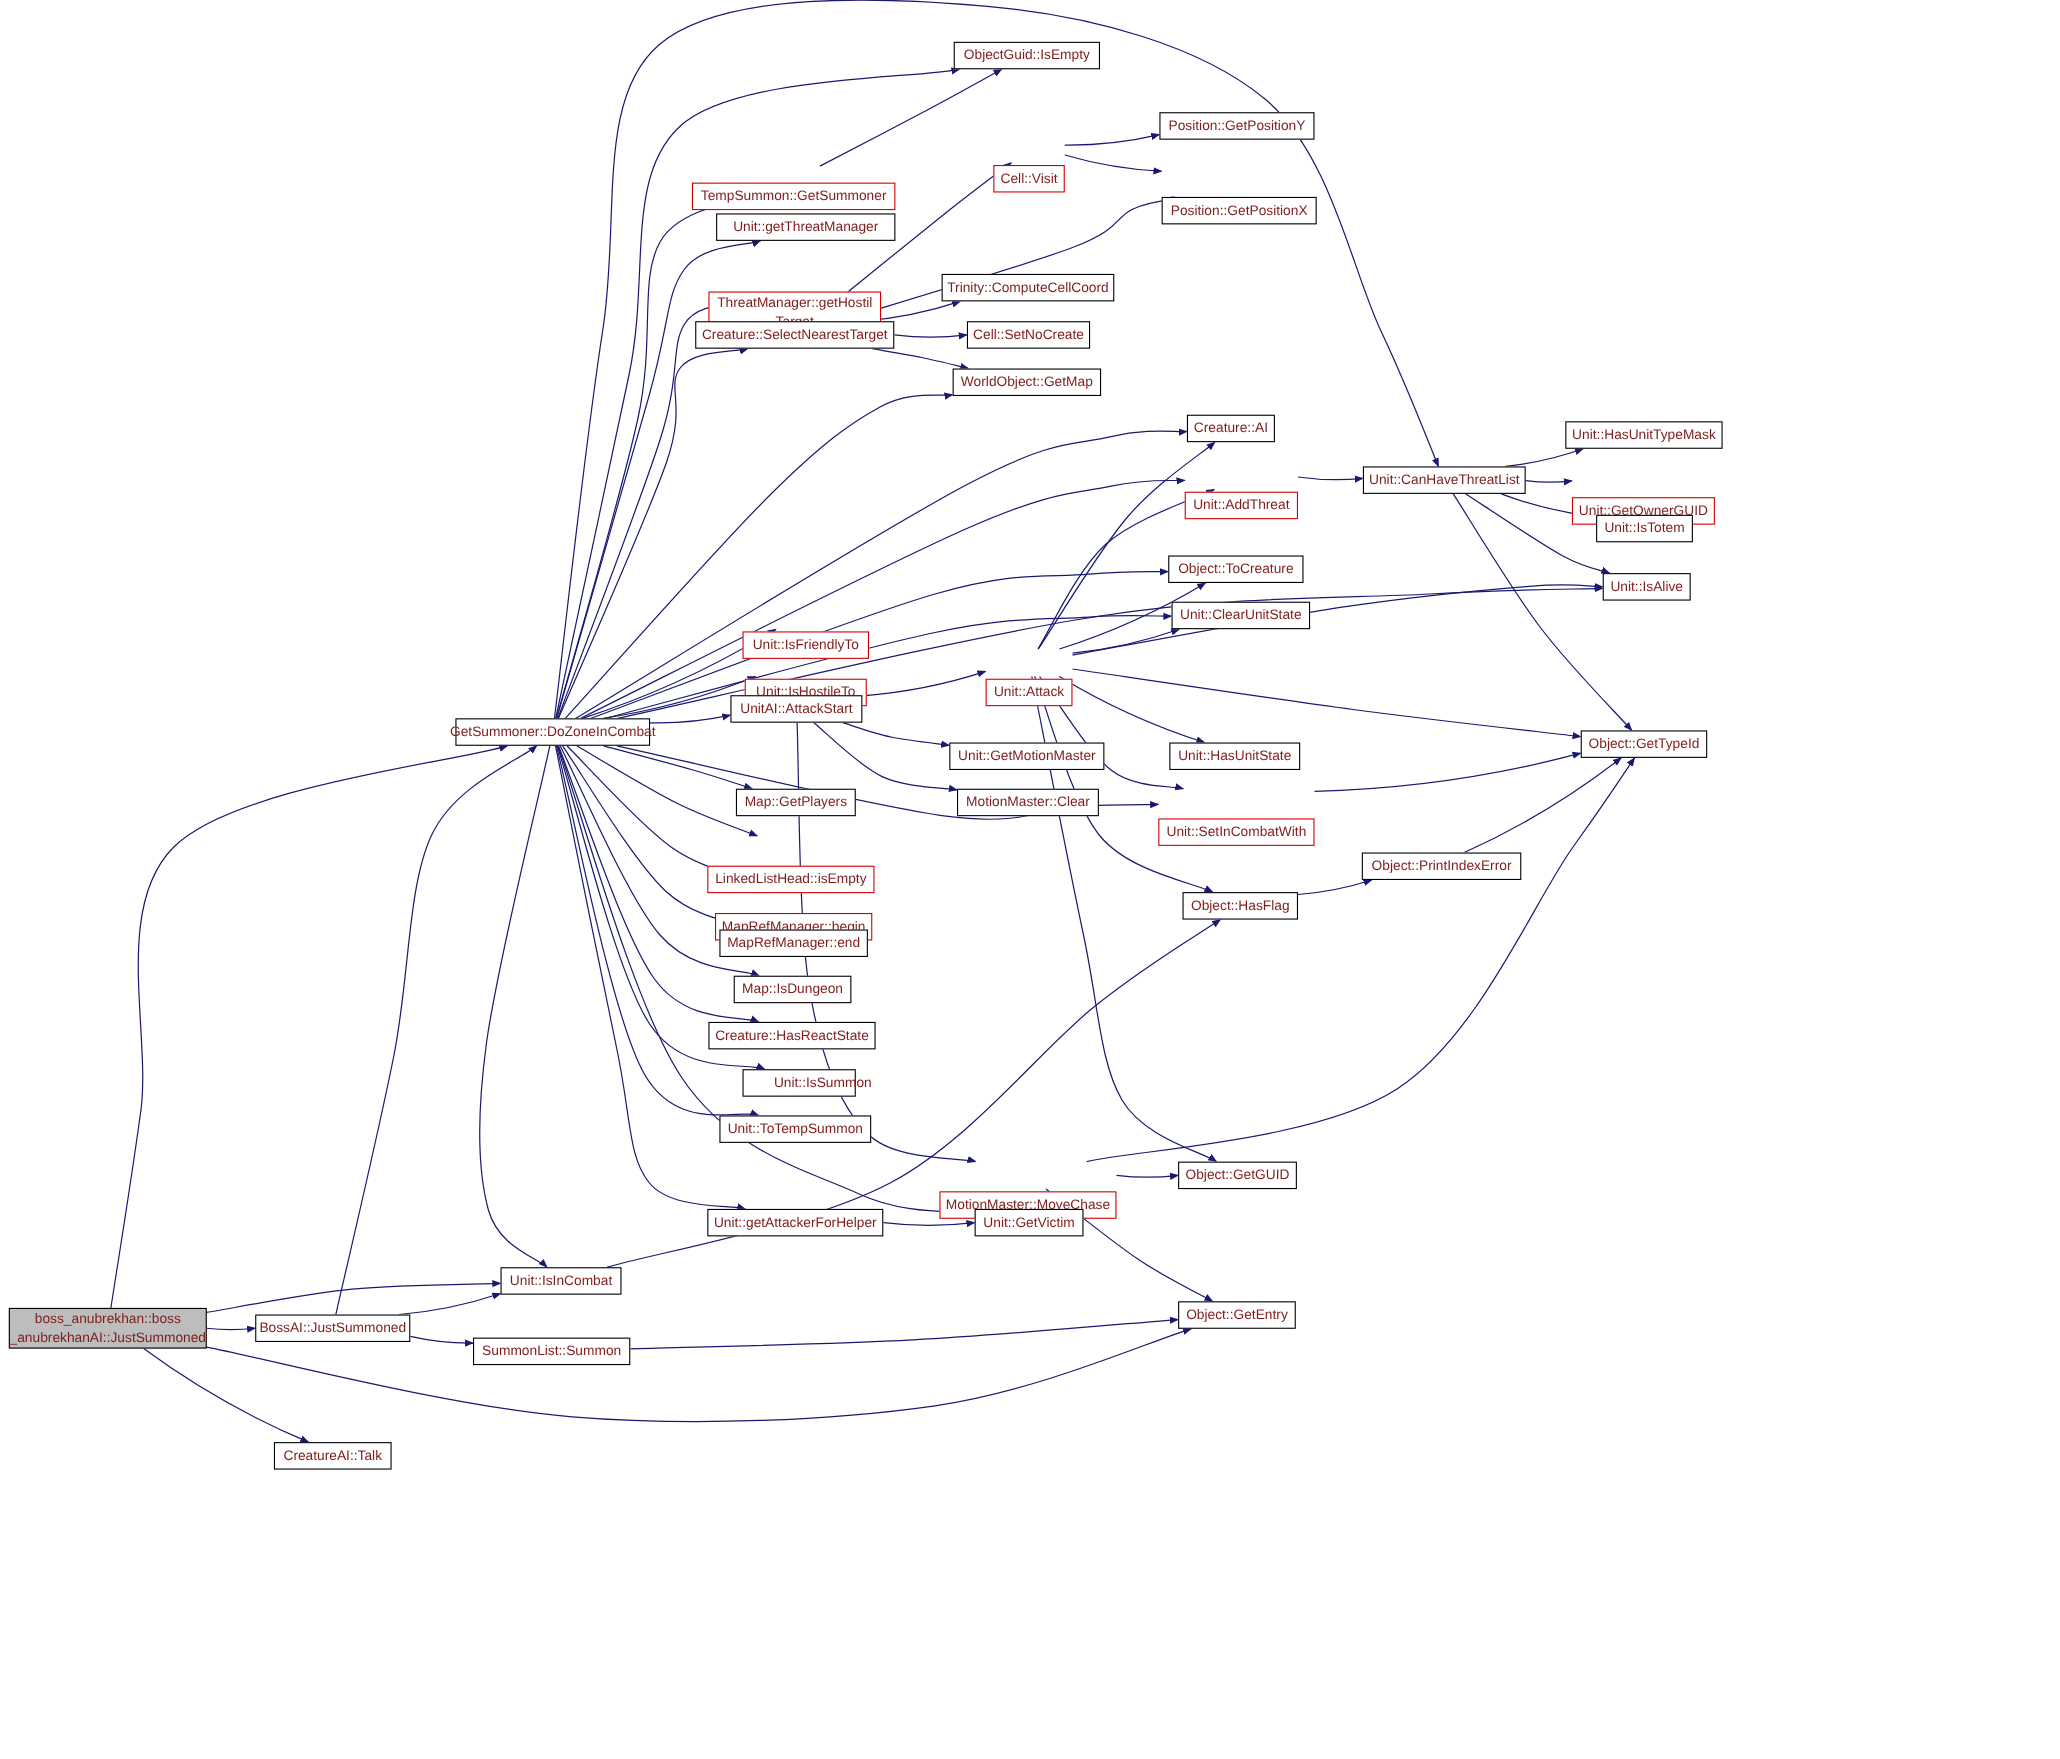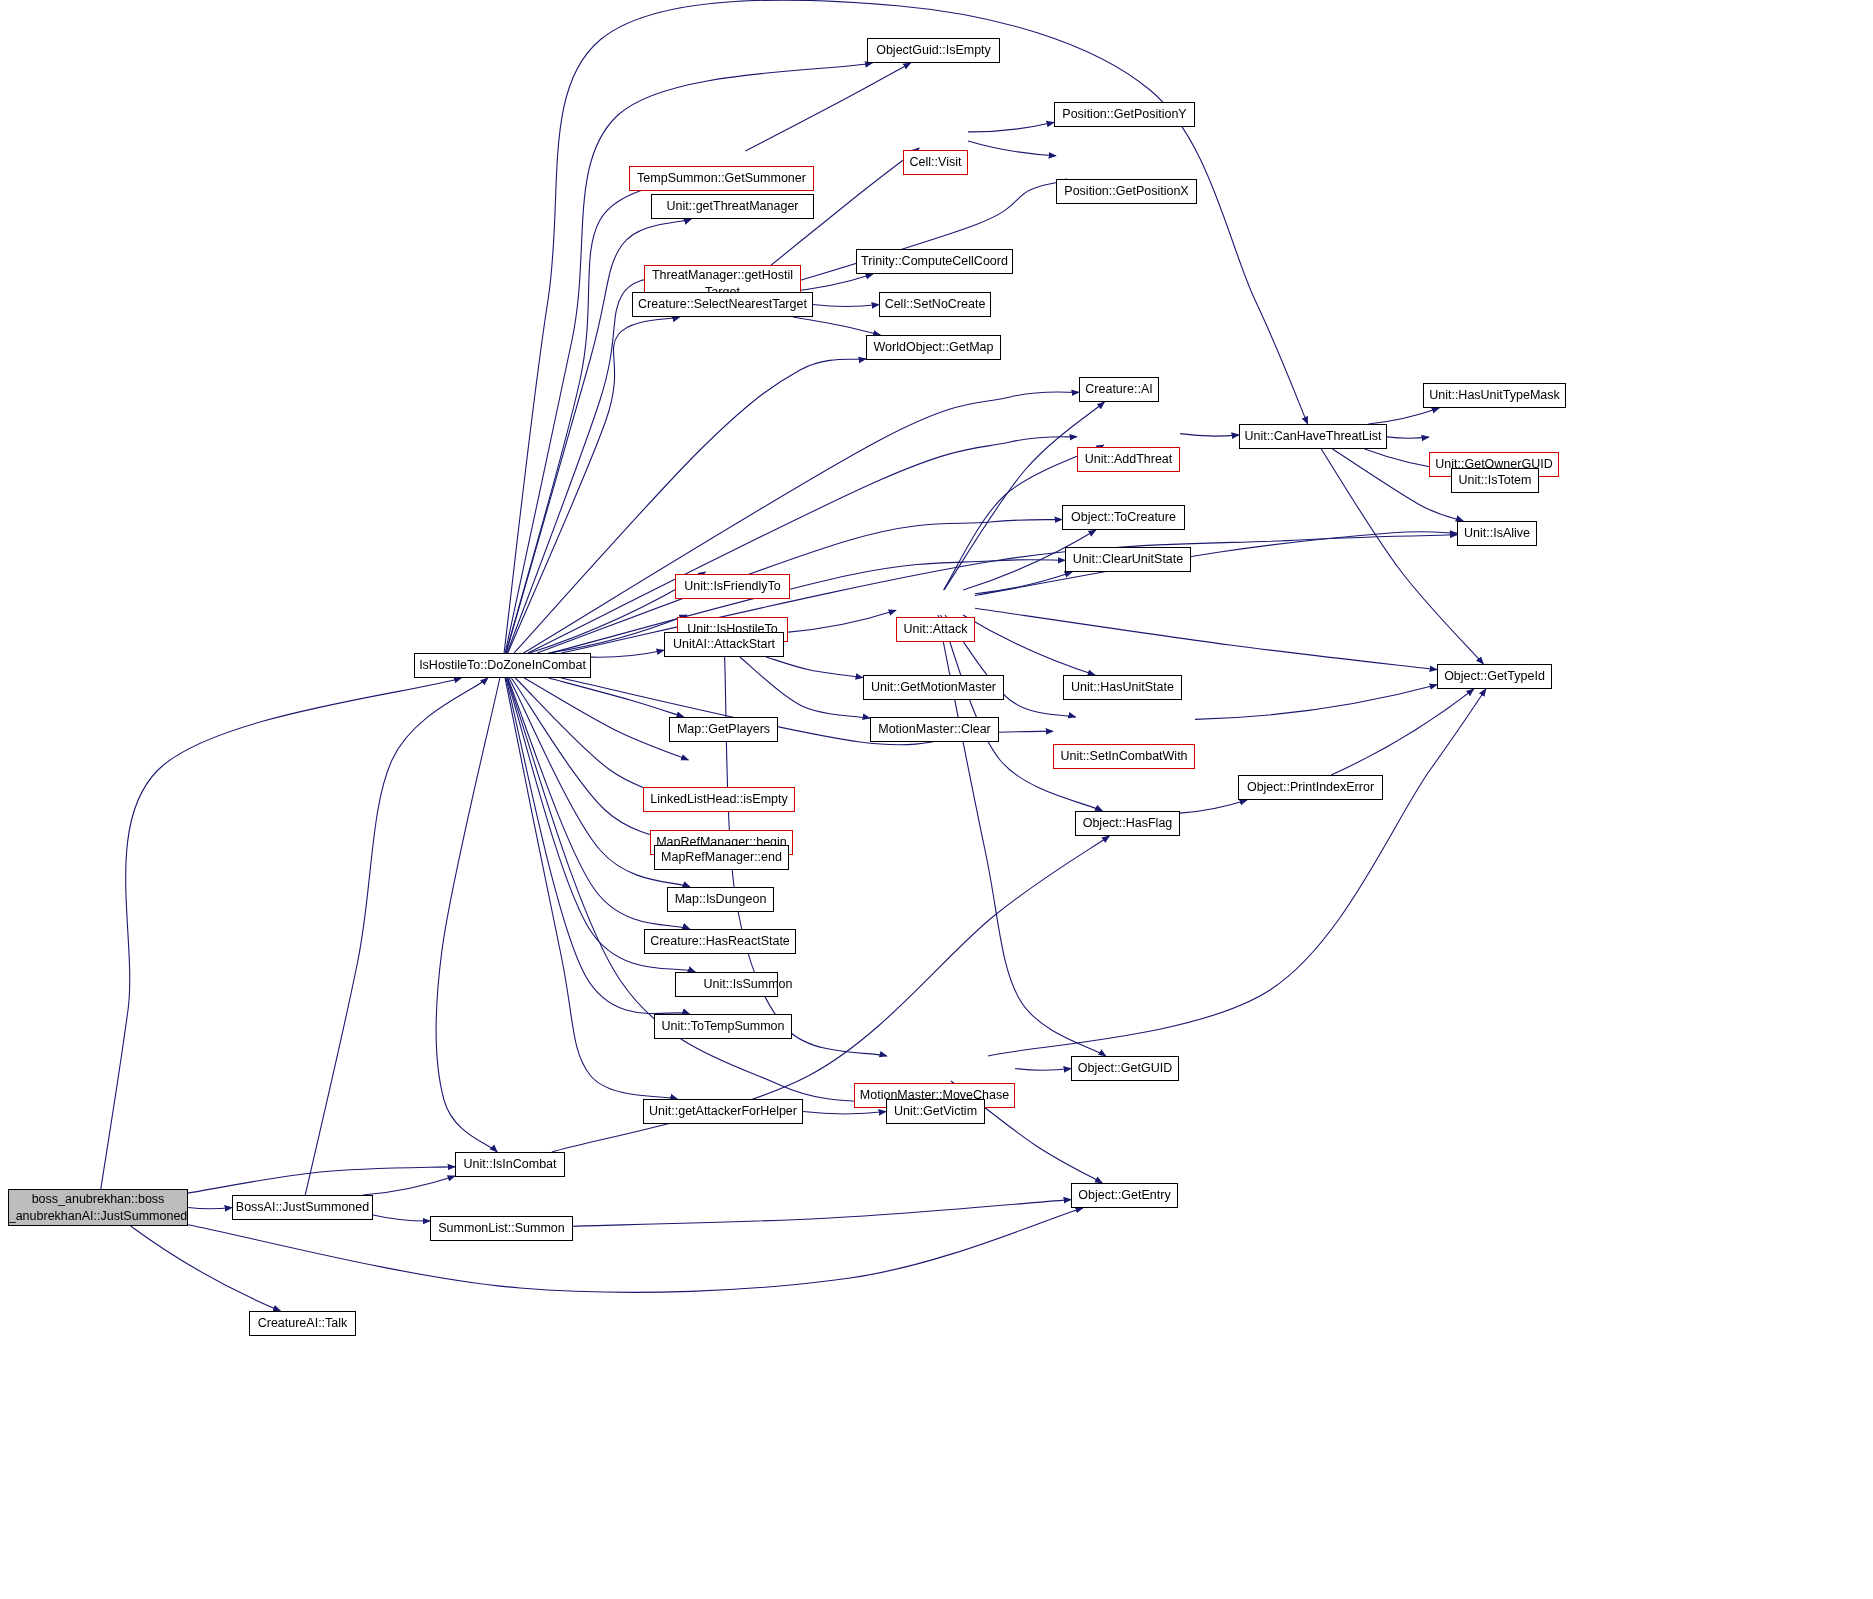--- a/index.html
+++ b/index.html
@@ -20,21 +20,21 @@
     fill: none;
     stroke: #191970;
     stroke-width: 1.1;
   }
   #node-layer { position: absolute; left: 0; top: 0; width: 100%; height: 100%; }
   .node {
     position: absolute;
     box-sizing: border-box;
     border: 1px solid #000000;
     background: #ffffff;
-    color: #000000;
+    color: #7f1d1d;
     display: flex;
     align-items: center;
     justify-content: center;
     text-align: center;
     font-size: 12.5px;
     line-height: 1.3;
     white-space: pre-line;
     padding: 1px 3px;
     cursor: pointer;
   }
@@ -124,21 +124,21 @@
       <path d="M 803 1111.5 Q 844.5 1116.48 886 1111.5" class="edge" marker-end="url(#arrow)"></path>
       <path d="M 551.8994413407821 1152 C 594.9162011173185 1139.1666666666667 736.1499068901303 1114.5 810 1075 C 883.8500931098697 1035.5 945.1001821493625 954.8333333333334 995 915 C 1044.8998178506376 875.1666666666666 1090.332422586521 849.1666666666666 1109.3989071038252 836" class="edge" marker-end="url(#arrow)"></path>
     </svg>
   <div id="node-layer">
       <div class="node root" style="left: 8px; top: 1189px; width: 180px; height: 37px;">boss_anubrekhan::boss
 _anubrekhanAI::JustSummoned</div>
       <div class="node plain" style="left: 232px; top: 1195px; width: 141px; height: 25px;">BossAI::JustSummoned</div>
       <div class="node plain" style="left: 455px; top: 1152px; width: 110px; height: 25px;">Unit::IsInCombat</div>
       <div class="node plain" style="left: 430px; top: 1216px; width: 143px; height: 25px;">SummonList::Summon</div>
       <div class="node plain" style="left: 249px; top: 1311px; width: 107px; height: 25px;">CreatureAI::Talk</div>
-      <div class="node plain" style="left: 414px; top: 653px; width: 177px; height: 25px;">IsHostileTo::DoZoneInCombat</div>
+      <div class="node plain" style="left: 414px; top: 653px; width: 177px; height: 25px;">GetSummoner::DoZoneInCombat</div>
       <div class="node plain" style="left: 867px; top: 38px; width: 133px; height: 25px;">ObjectGuid::IsEmpty</div>
       <div class="node red" style="left: 629px; top: 139px; width: 185px; height: 25px;">TempSummon::GetSummoner</div>
       <div class="node plain" style="left: 651px; top: 194px; width: 163px; height: 25px;">Unit::getThreatManager</div>
       <div class="node red" style="left: 644px; top: 238px; width: 157px; height: 37px;">ThreatManager::getHostil
 Target</div>
       <div class="node plain" style="left: 632px; top: 292px; width: 181px; height: 25px;">Creature::SelectNearestTarget</div>
       <div class="node red" style="left: 903px; top: 123px; width: 65px; height: 25px;">Cell::Visit</div>
       <div class="node plain" style="left: 1054px; top: 102px; width: 141px; height: 25px;">Position::GetPositionY</div>
       <div class="node plain" style="left: 1056px; top: 155px; width: 141px; height: 25px; margin-top: 24px;">Position::GetPositionX</div>
       <div class="node plain" style="left: 856px; top: 249px; width: 157px; height: 25px;">Trinity::ComputeCellCoord</div>

